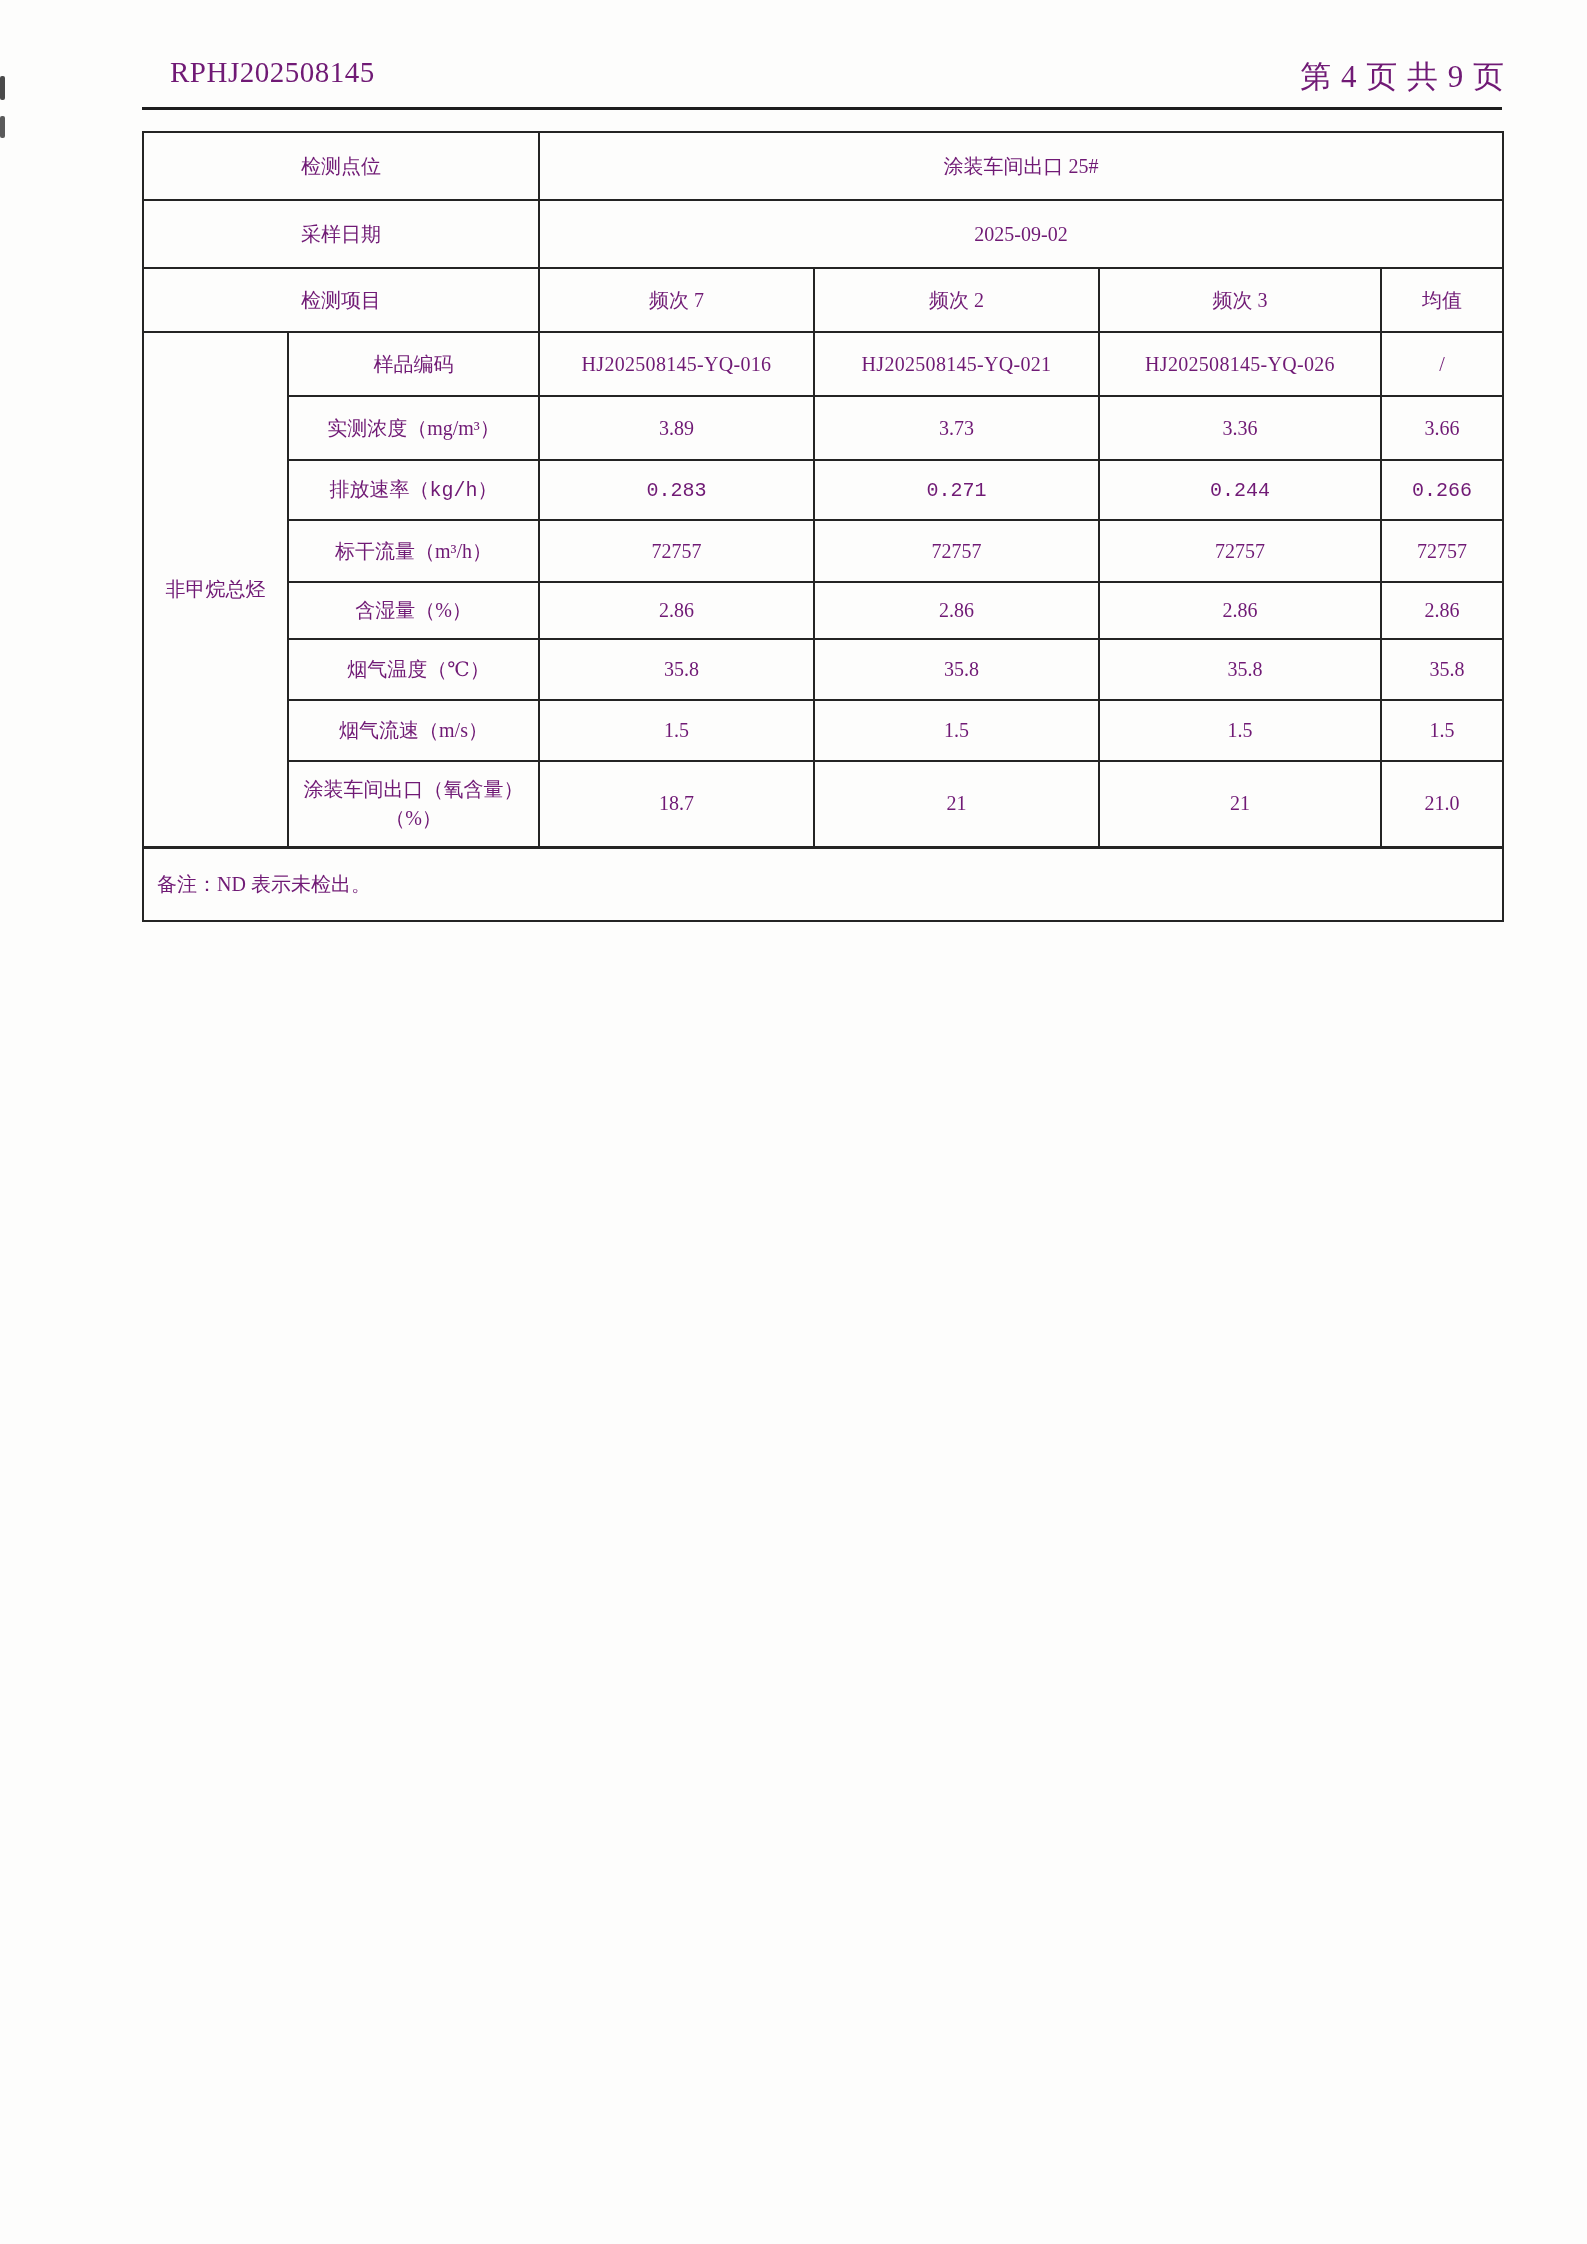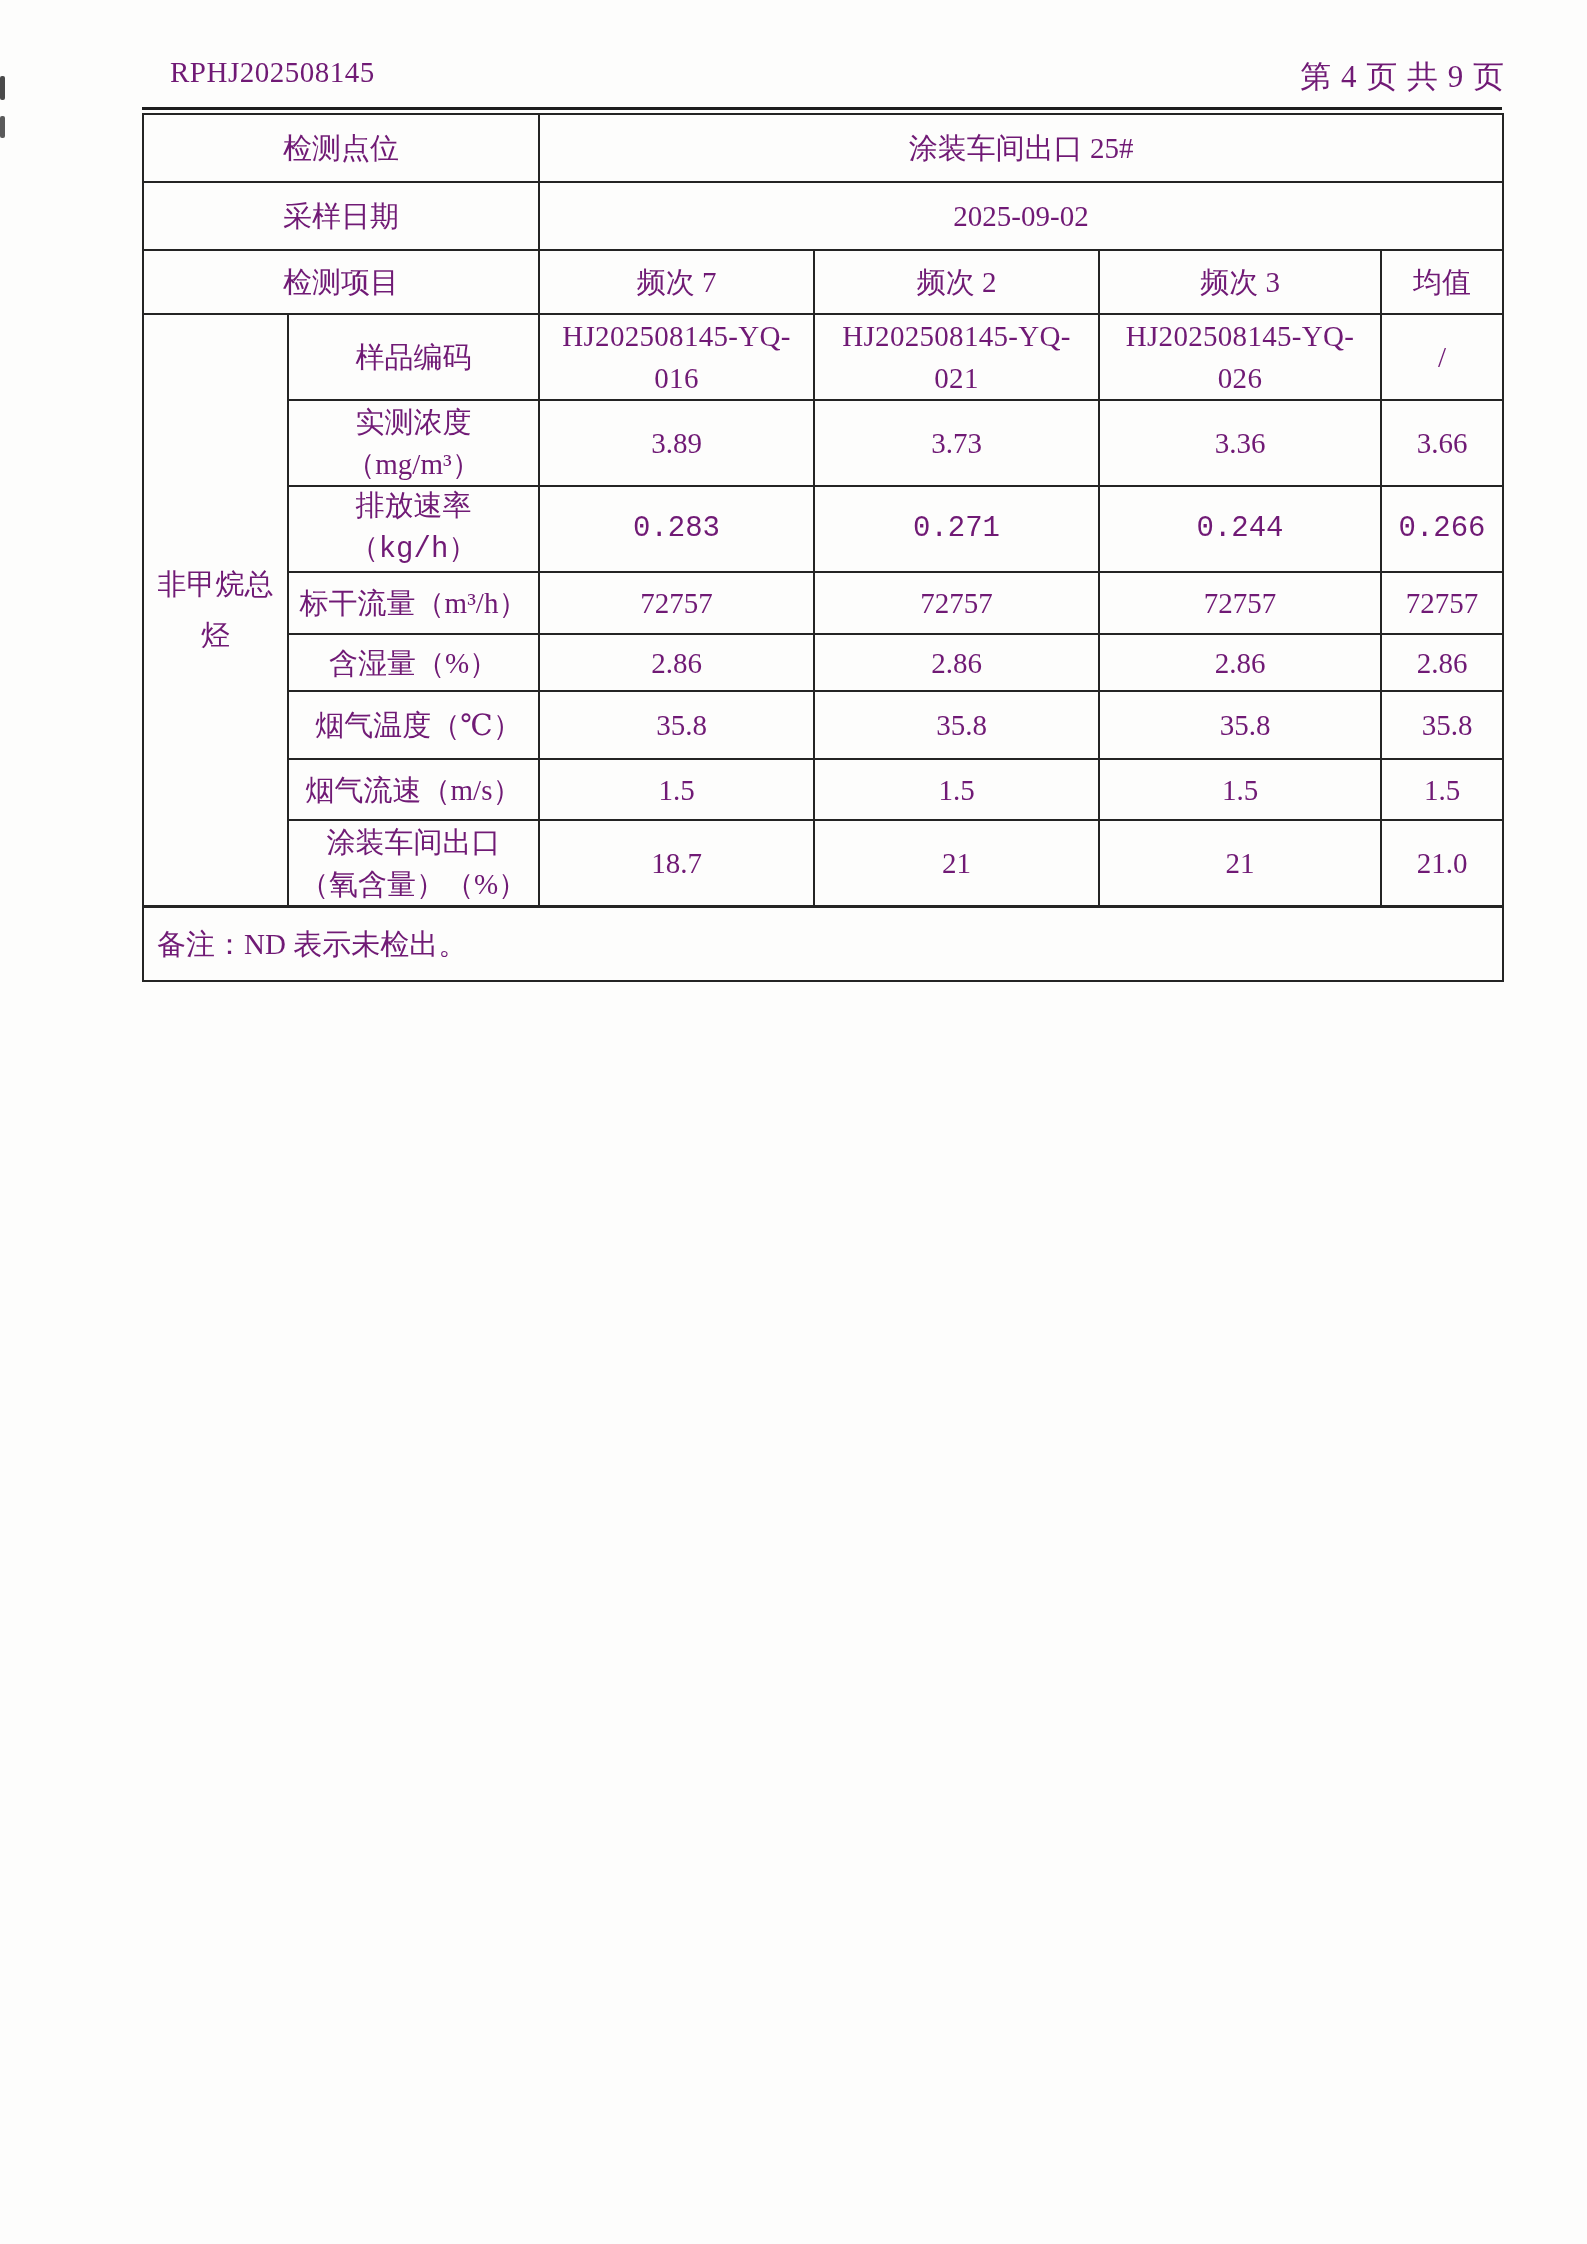--- a/index.html
+++ b/index.html
@@ -43,39 +43,40 @@
     left: 142px;
     top: 107px;
     width: 1360px;
     border-top: 3px solid #1e1e1e;
     padding-top: 3px;
   }
   table.report {
     width: 100%;
     border-collapse: collapse;
     table-layout: fixed;
-    font-size: 29px;
+    font-size: 20px;
+    margin-top: 18px;
   }
   table.report td {
     border: 2px solid #242424;
     text-align: center;
     vertical-align: middle;
     padding: 0 10px;
     line-height: 1.45;
     overflow: hidden;
   }
   tr.r-info1 td { height: 68px; }
   tr.r-info2 td { height: 68px; }
   tr.r-head  td { height: 64px; }
   tr.r-p0 td { height: 64px; }
   tr.r-p1 td { height: 64px; }
   tr.r-p2 td { height: 60px; font-family: Liberation Mono, monospace; }
   tr.r-p3 td { height: 62px; }
   tr.r-p4 td { height: 57px; }
-  tr.r-p5 td { height: 68px; padding-left: 20px; }
+  tr.r-p5 td { height: 61px; padding-left: 20px; }
   tr.r-p6 td { height: 61px; }
   tr.r-p7 td { height: 86px; }
   tr.r-note td {
     height: 74px;
     text-align: left;
     padding-left: 13px;
     border-top: 3px solid #242424;
   }
   td.group-cell { padding: 0 4px; }
   .group-label {

